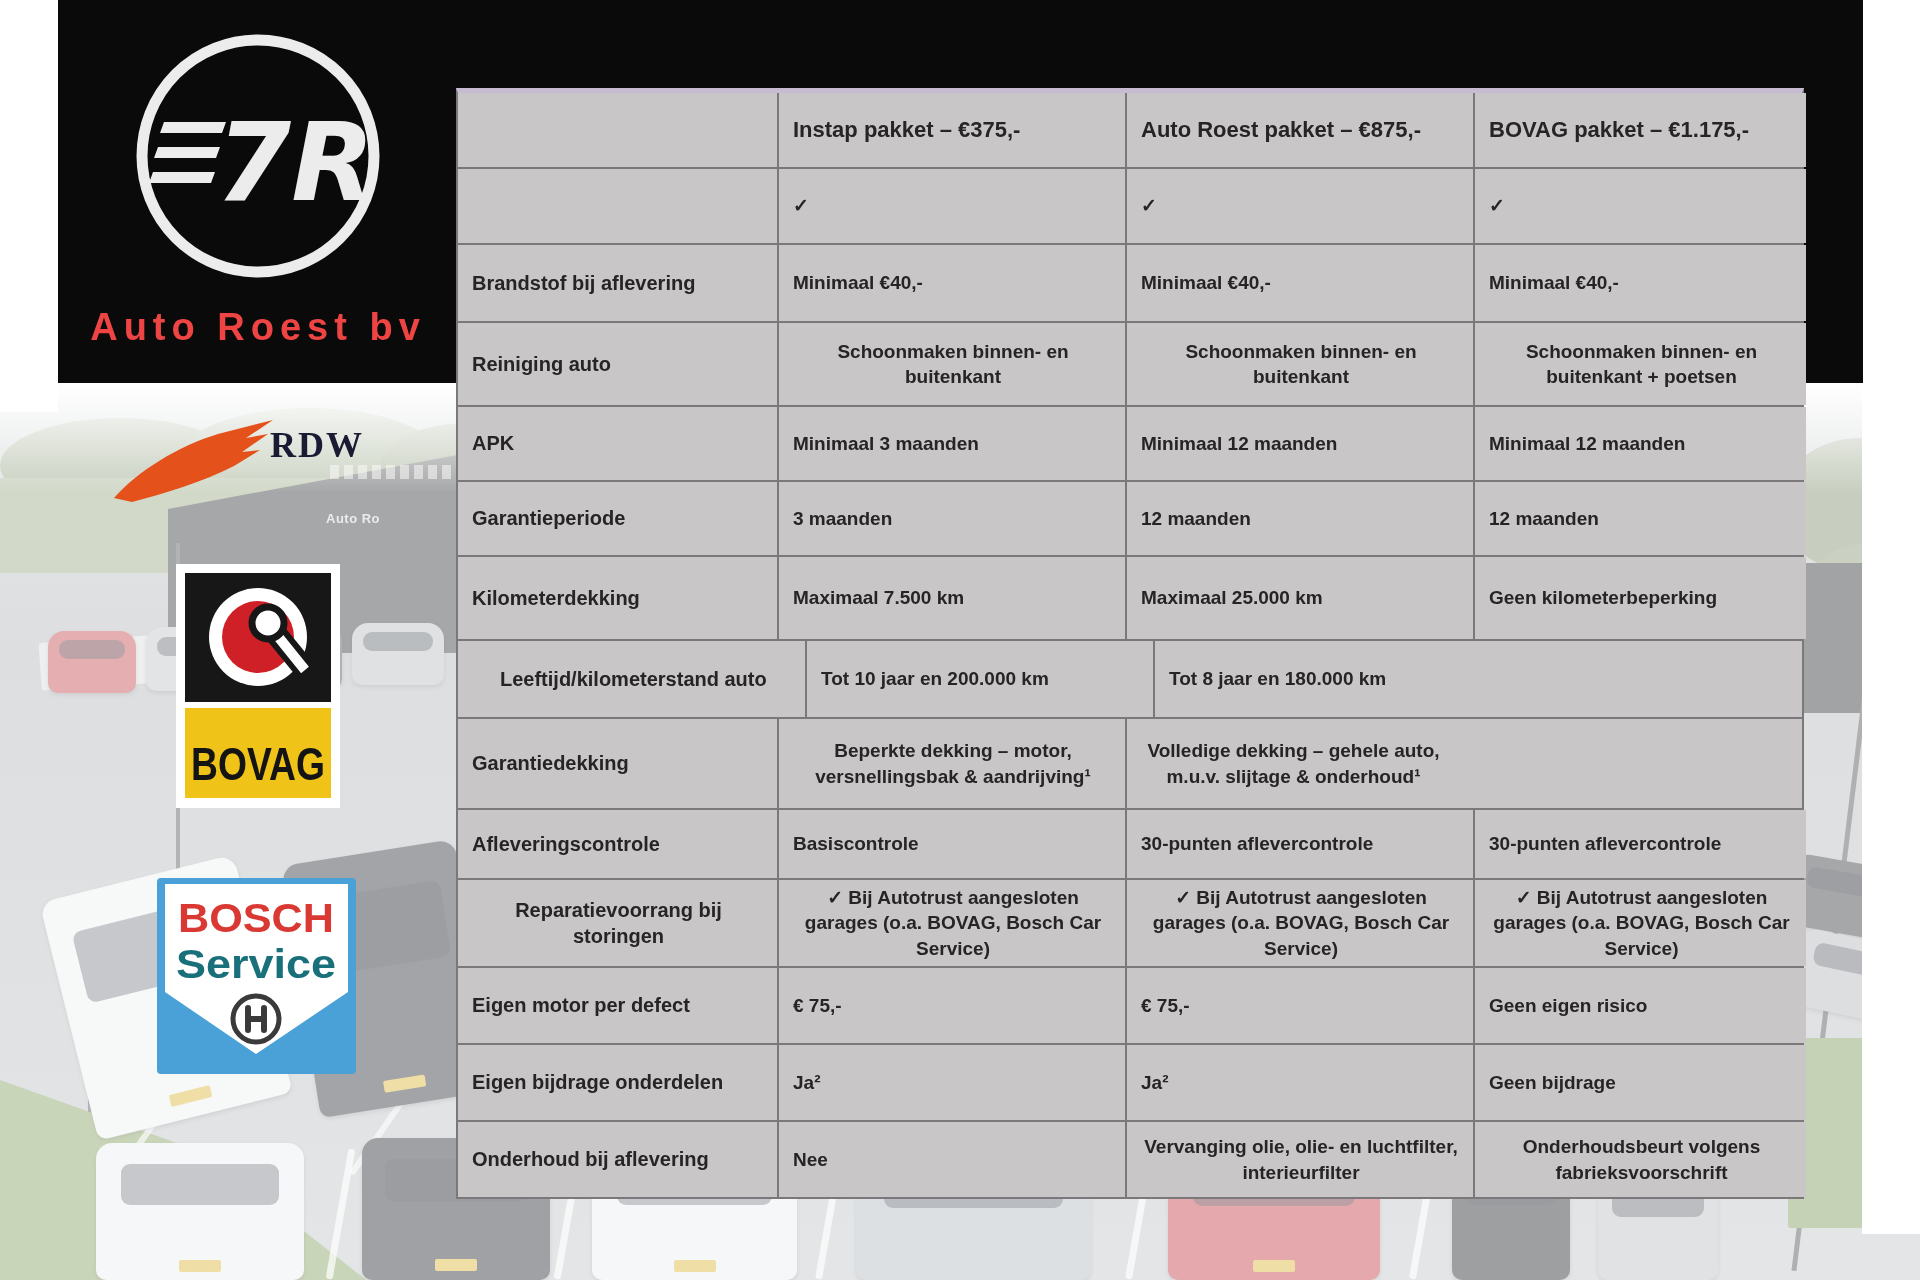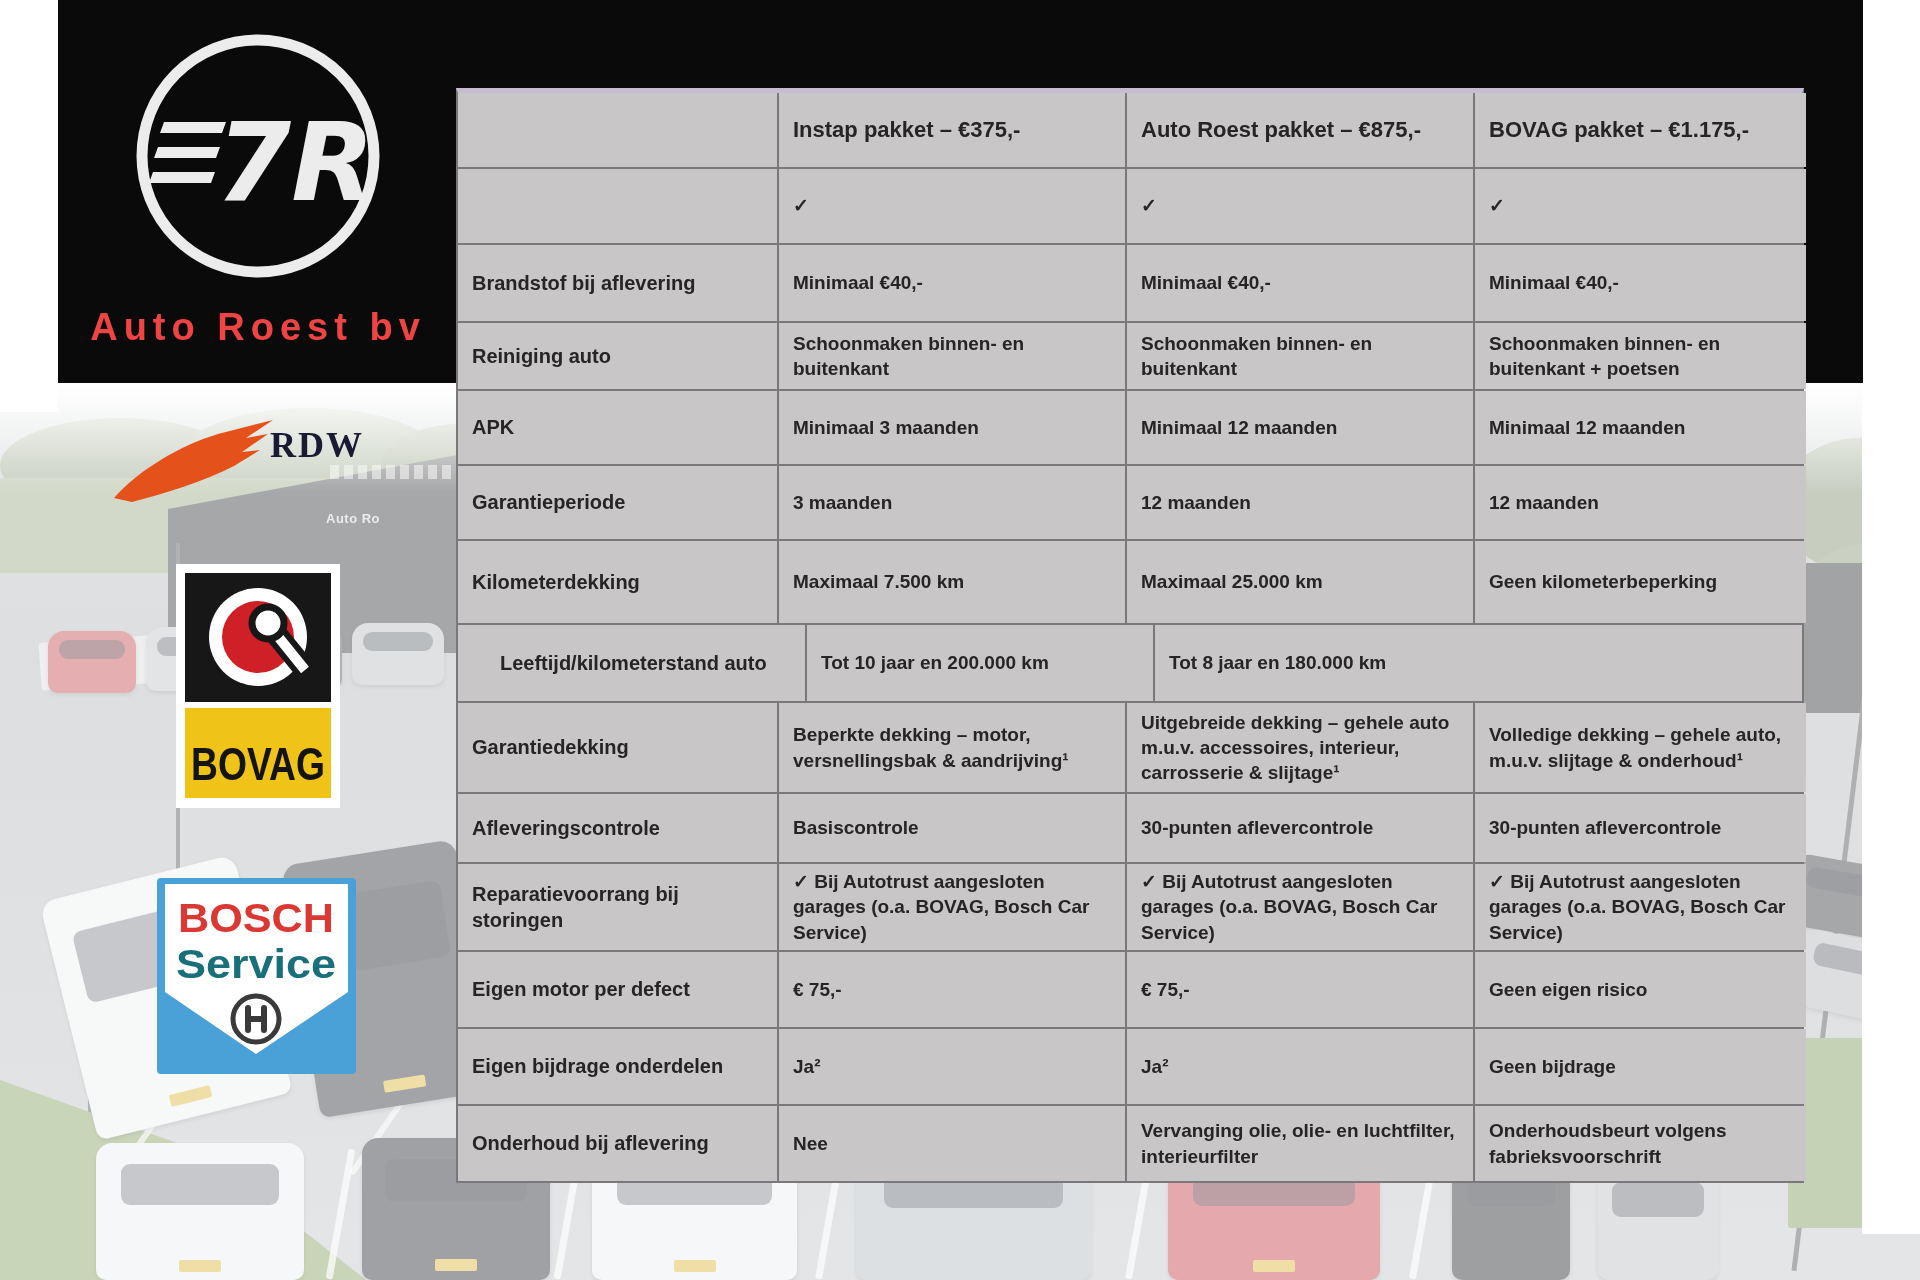--- a/index.html
+++ b/index.html
@@ -36,21 +36,21 @@
 
   
   #rdw-logo{position:absolute;left:100px;top:404px;width:330px;height:115px;}
   #rdw-word{position:absolute;left:170px;top:20px;font-family:"Liberation Serif",serif;
            font-weight:bold;font-size:36px;color:#1a1a33;letter-spacing:2px;}
   #bovag-logo{position:absolute;left:176px;top:564px;}
   #bosch-logo{position:absolute;left:157px;top:878px;}
 
   
   #package-table{position:absolute;left:456px;top:88px;width:1348px;box-sizing:border-box;
-           border:2px solid #7b787b;border-top:5px solid #c7bbd2;background:#c9c6c7;}
+           border:2px solid #7b787b;border-top:5px solid #c7bbd2;background:#c9c6c7;text-align:center;}
   .trow{display:flex;border-bottom:2px solid #7b787b;box-sizing:border-box;}
   .trow:last-child{border-bottom:none;}
   .tcell{box-sizing:border-box;display:flex;align-items:center;padding:4px 12px 4px 14px;
            border-right:2px solid #7b787b;color:#262424;font-weight:bold;font-size:19px;
            line-height:1.32;background:#c9c6c7;}
   .tcell:last-child{border-right:none;}
   .c-label{flex:0 0 321px;font-size:20px;}
   .c-v1{flex:0 0 348px;}
   .c-v2{flex:0 0 348px;}
   .c-v3{flex:0 0 331px;}
@@ -202,21 +202,21 @@
           <div class="tcell c-v1">✓</div>
           <div class="tcell c-v2">✓</div>
           <div class="tcell c-v3">✓</div>
         </div>
         <div class="trow" style="height: 78px;">
           <div class="tcell c-label">Brandstof bij aflevering</div>
           <div class="tcell c-v1">Minimaal €40,-</div>
           <div class="tcell c-v2">Minimaal €40,-</div>
           <div class="tcell c-v3">Minimaal €40,-</div>
         </div>
-        <div class="trow" style="height: 68px;">
+        <div class="trow" style="height: 84px;">
           <div class="tcell c-label">Reiniging auto</div>
           <div class="tcell c-v1">Schoonmaken binnen- en buitenkant</div>
           <div class="tcell c-v2">Schoonmaken binnen- en buitenkant</div>
           <div class="tcell c-v3">Schoonmaken binnen- en buitenkant + poetsen</div>
         </div>
         <div class="trow" style="height: 75px;">
           <div class="tcell c-label">APK</div>
           <div class="tcell c-v1">Minimaal 3 maanden</div>
           <div class="tcell c-v2">Minimaal 12 maanden</div>
           <div class="tcell c-v3">Minimaal 12 maanden</div>
@@ -234,21 +234,20 @@
           <div class="tcell c-v3">Geen kilometerbeperking</div>
         </div>
         <div class="trow" style="height: 78px; padding-left: 28px;">
           <div class="tcell c-label">Leeftijd/kilometerstand auto</div>
           <div class="tcell c-v2">Tot 10 jaar en 200.000 km</div>
           <div class="tcell c-v3">Tot 8 jaar en 180.000 km</div>
         </div>
         <div class="trow" style="height: 91px;">
           <div class="tcell c-label">Garantiedekking</div>
           <div class="tcell c-v1">Beperkte dekking – motor, versnellingsbak &amp; aandrijving¹</div>
-          <div class="tcell c-v2">Uitgebreide dekking – gehele auto m.u.v. accessoires, interieur, carrosserie &amp; slijtage¹</div>
           <div class="tcell c-v3">Volledige dekking – gehele auto, m.u.v. slijtage &amp; onderhoud¹</div>
         </div>
         <div class="trow" style="height: 70px;">
           <div class="tcell c-label">Afleveringscontrole</div>
           <div class="tcell c-v1">Basiscontrole</div>
           <div class="tcell c-v2">30-punten aflevercontrole</div>
           <div class="tcell c-v3">30-punten aflevercontrole</div>
         </div>
         <div class="trow" style="height: 88px;">
           <div class="tcell c-label">Reparatievoorrang bij storingen</div>

